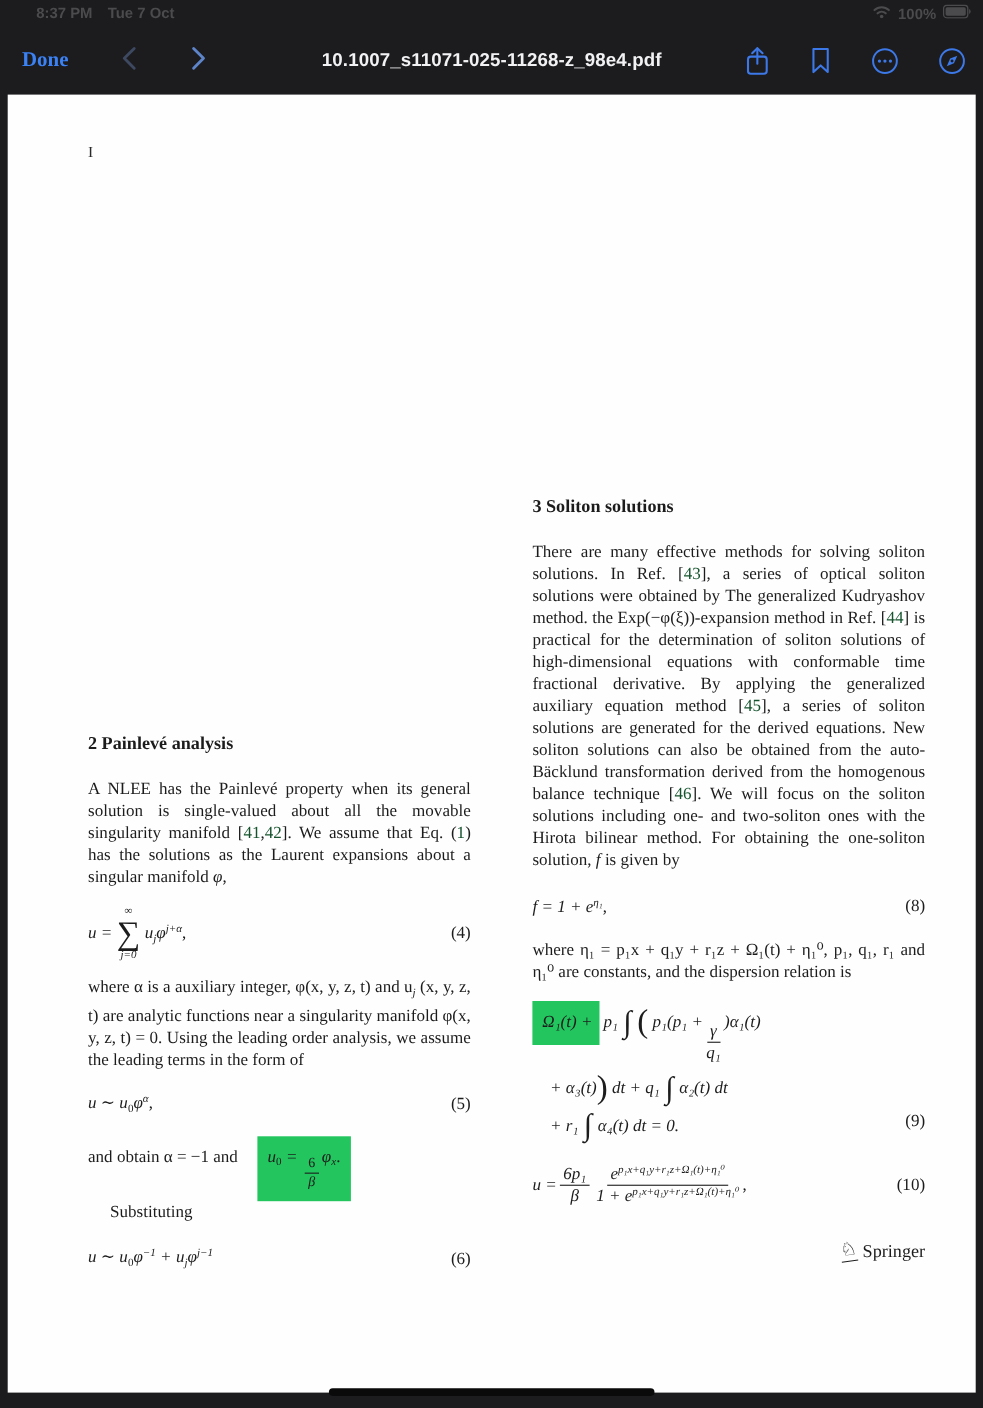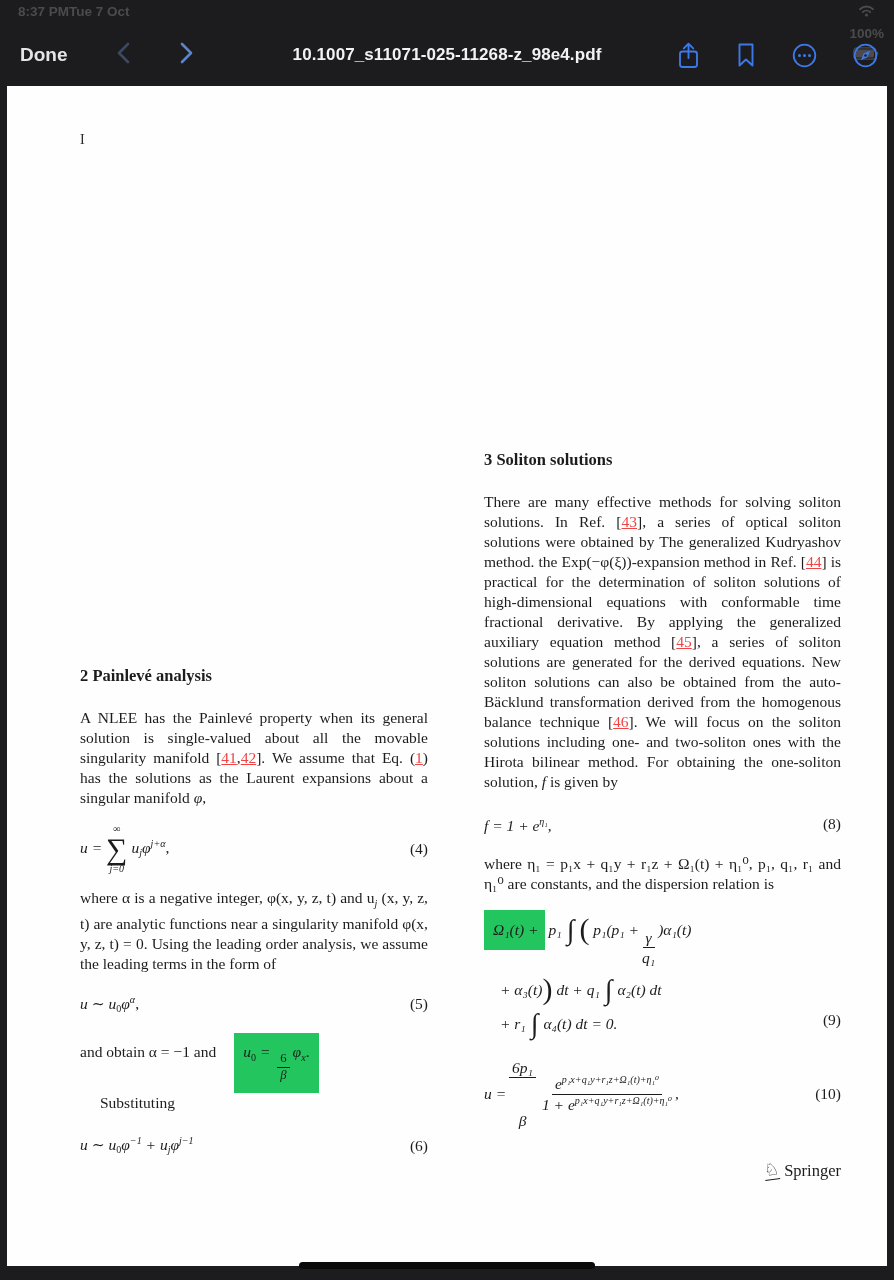--- a/index.html
+++ b/index.html
@@ -2,46 +2,46 @@
 <html><head>
 <meta charset="utf-8">
 <style>
   html,body{margin:0;padding:0;background:#000;}
   .screen{position:relative;width:894px;height:1280px;background:#1c1c1e;overflow:hidden;
           font-family:"Liberation Sans","DejaVu Sans",sans-serif;}
 
   
   .status-bar{position:absolute;top:0;left:0;width:100%;height:24px;color:#4b4b4e;
               font-size:13.5px;font-weight:bold;}
-  .sb-left{position:absolute;left:18px;top:4px;display:flex;align-items:center;}
-  .sb-right{position:absolute;right:10px;top:4px;display:flex;align-items:center;gap:6px;flex-direction:column;}
+  .sb-left{position:absolute;left:33px;top:4px;display:flex;gap:14px;align-items:center;}
+  .sb-right{position:absolute;right:10px;top:4px;display:flex;align-items:flex-end;gap:6px;}
 
   
   .toolbar{position:absolute;top:24px;left:0;width:100%;height:62px;}
   .tb-left{position:absolute;left:20px;top:0;height:62px;display:flex;align-items:center;gap:48px;}
-  .done-btn{color:#e5e5e5;font-size:19px;font-weight:bold;}
+  .done-btn{color:#3b82f6;font-size:19px;font-weight:bold;font-family:Liberation Serif, serif;}
   .tb-title{position:absolute;left:0;right:0;top:0;height:62px;display:flex;align-items:center;
             justify-content:center;color:#f2f2f4;font-size:17px;font-weight:600;letter-spacing:.1px;}
   .tb-icons{position:absolute;right:16px;top:0;height:62px;display:flex;align-items:center;gap:36px;}
   .tb-icons svg{display:block;}
 
   
   .pdf-page{position:absolute;left:7px;top:86px;width:880px;height:1180px;background:#fefefe;
             font-family:"Liberation Serif","DejaVu Serif",serif;color:#1c1c1c;}
   .stray{position:absolute;left:73px;top:46px;font-size:14px;color:#2a2a2a;}
 
   .col{position:absolute;font-size:15.5px;line-height:20px;}
   .col-left{left:73px;top:580px;width:348px;}
   .col-right{left:448px;top:364px;width:357px;margin-left:29px;}
   .sec-heading{font-size:16.5px;font-weight:bold;margin:0 0 0 0;}
   .para{text-align:justify;margin:0;}
   .mt22{margin-top:22px;} .mt20{margin-top:20px;} .mt18{margin-top:18px;}
   .mt16{margin-top:16px;} .mt14{margin-top:14px;}
 
-  .ref{color:#ef4444;text-decoration:underline;}
+  .ref{color:#14532d;}
   .math{font-style:italic;}
   .up{font-style:normal;}
   .sub{font-size:0.65em;vertical-align:-0.35em;}
   .sup{font-size:0.65em;vertical-align:0.55em;}
   .eqrow{display:flex;align-items:center;justify-content:space-between;}
   .eqnum{font-style:normal;}
 
   .sum{display:inline-flex;flex-direction:column;align-items:center;line-height:1;margin:0 4px;vertical-align:middle;}
   .sum .lim{font-size:10px;font-style:italic;}
   .sum .sym{font-size:30px;font-style:normal;}
@@ -155,21 +155,21 @@
 
       <div class="eqrow mt16">
         <span class="math"><span>u =</span><span class="sum">
               <span class="lim up">∞</span>
               <span class="sym">∑</span>
               <span class="lim">j=0</span>
             </span><span>u</span><span class="sub">j</span><span>φ</span><span class="sup">j+α</span><span class="up">,</span></span>
         <span class="eqnum">(4)</span>
       </div>
 
-      <p class="para mt14"><span>where α is a negative integer, φ(x, y, z, t) and u</span><span class="math sub">j</span><span> (x, y, z, t) are analytic functions near a singularity manifold φ(x, y, z, t) = 0. Using the leading order analysis, we assume the leading terms in the form of</span></p>
+      <p class="para mt14"><span>where α is a auxiliary integer, φ(x, y, z, t) and u</span><span class="math sub">j</span><span> (x, y, z, t) are analytic functions near a singularity manifold φ(x, y, z, t) = 0. Using the leading order analysis, we assume the leading terms in the form of</span></p>
 
       <div class="eqrow mt16">
         <span class="math"><span>u ∼ u</span><span class="sub up">0</span><span>φ</span><span class="sup">α</span><span class="up">,</span></span>
         <span class="eqnum">(5)</span>
       </div>
 
       <p class="para mt14"><span>and obtain α = −1 and</span><span class="hl hl-inline math"><span>u</span><span class="sub up">0</span><span> = </span><span class="frac sfrac">
               <span class="fnum up">6</span>
               <span class="fden">β</span>
             </span><span>φ</span><span class="sub">x</span><span class="up">.</span></span><br>
@@ -200,21 +200,21 @@
             </span><span>)α₁(t)</span></div>
         <div class="l2 math"><span>+ α₃(t)</span><span class="bigp">)</span> <span>dt + q₁</span><span class="int">∫</span><span>α₂(t) dt</span></div>
         <div class="l3 math"><span>+ r₁</span><span class="int">∫</span><span>α₄(t) dt = 0.</span></div>
         <span class="num-abs">(9)</span>
       </div>
 
 
       <div class="eqrow mt20">
         <span class="math" style="display:inline-flex;align-items:center;">
             <span>u =</span>
-            <span class="frac" style="vertical-align:middle;gap:33px;">
+            <span class="frac" style="vertical-align:middle;">
               <span class="fnum">6p₁</span>
               <span class="fden">β</span>
             </span>
             <span class="frac" style="vertical-align:middle;">
               <span class="fnum"><span>e</span><span class="sup">p₁x+q₁y+r₁z+Ω₁(t)+η₁⁰</span></span>
               <span class="fden"><span>1 + e</span><span class="sup">p₁x+q₁y+r₁z+Ω₁(t)+η₁⁰</span></span>
             </span>
             <span class="up">,</span>
           </span>
         <span class="eqnum">(10)</span>

